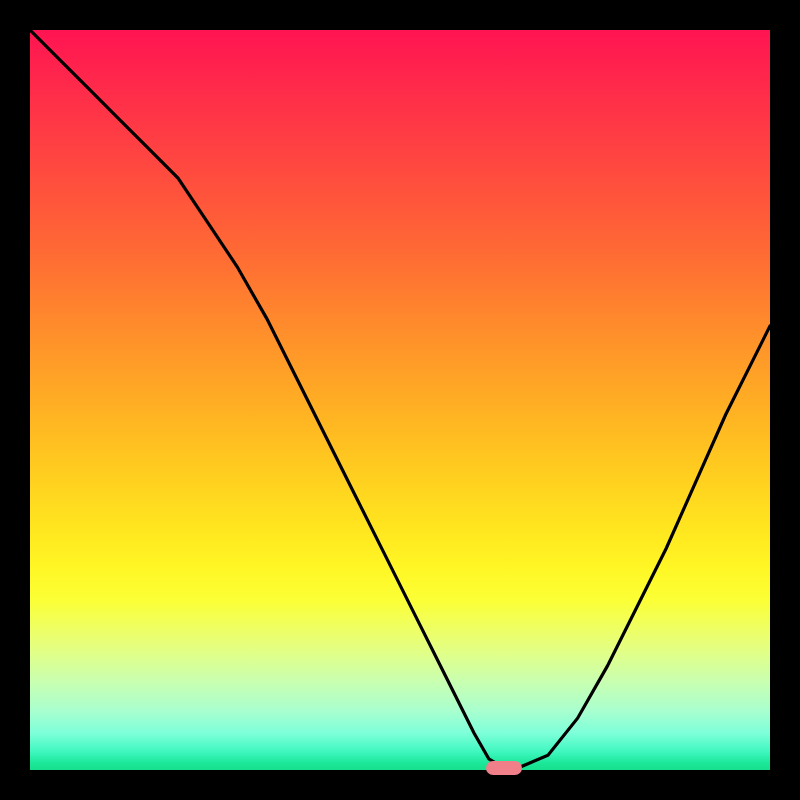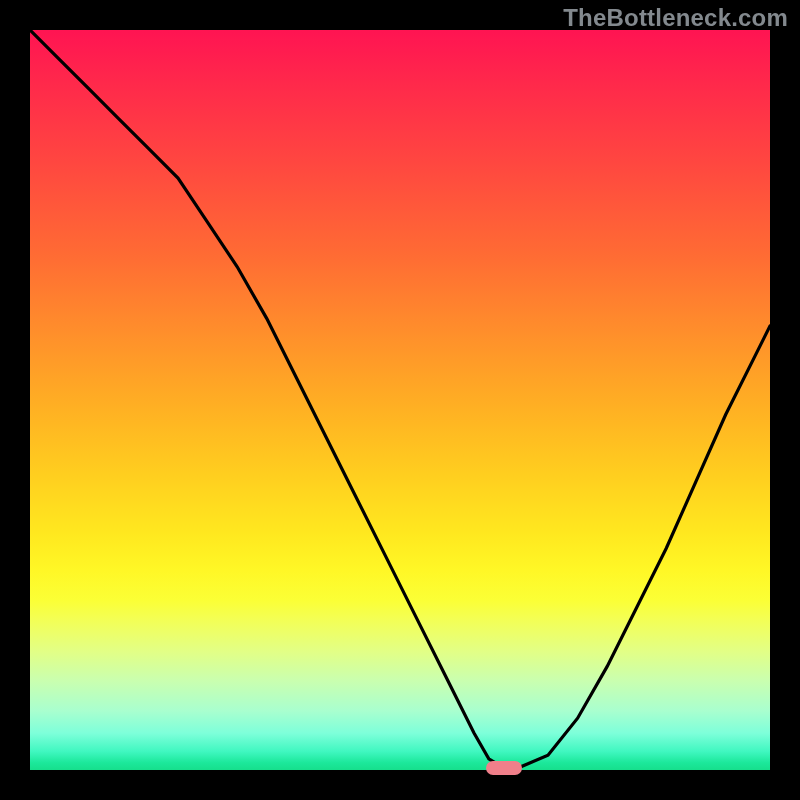--- a/index.html
+++ b/index.html
@@ -59,20 +59,19 @@
     width: 36px;
     height: 14px;
     border-radius: 7px;
     background: #f07f8a;
   }
 </style>
 </head>
 <body>
 
 <div class="frame">
-  <div class="watermark">TheBottleneck.com</div>
   <div class="plot">
     <svg class="curve" viewBox="0 0 740 740" preserveAspectRatio="none">
       <path id="curve-path" fill="none" stroke="#000" stroke-width="3.2" stroke-linecap="round" d="M0.0 0.0 L29.6 29.6 L59.2 59.2 L88.8 88.8 L118.4 118.4 L148.0 148.0 L177.6 192.4 L207.2 236.8 L236.8 288.6 L266.4 347.8 L296.0 407.0 L325.6 466.2 L355.2 525.4 L384.8 584.6 L414.4 643.8 L444.0 703.0 L458.8 728.9 L473.6 737.8 L488.4 737.8 L518.0 725.2 L547.6 688.2 L577.2 636.4 L606.8 577.2 L636.4 518.0 L666.0 451.4 L695.6 384.8 L725.2 325.6 L740.0 296.0 "></path>
     </svg>
     <div class="marker" id="marker" style="left: 455.6px; top: 730.78px;"></div>
   </div>
 </div>
 
 </body></html>

